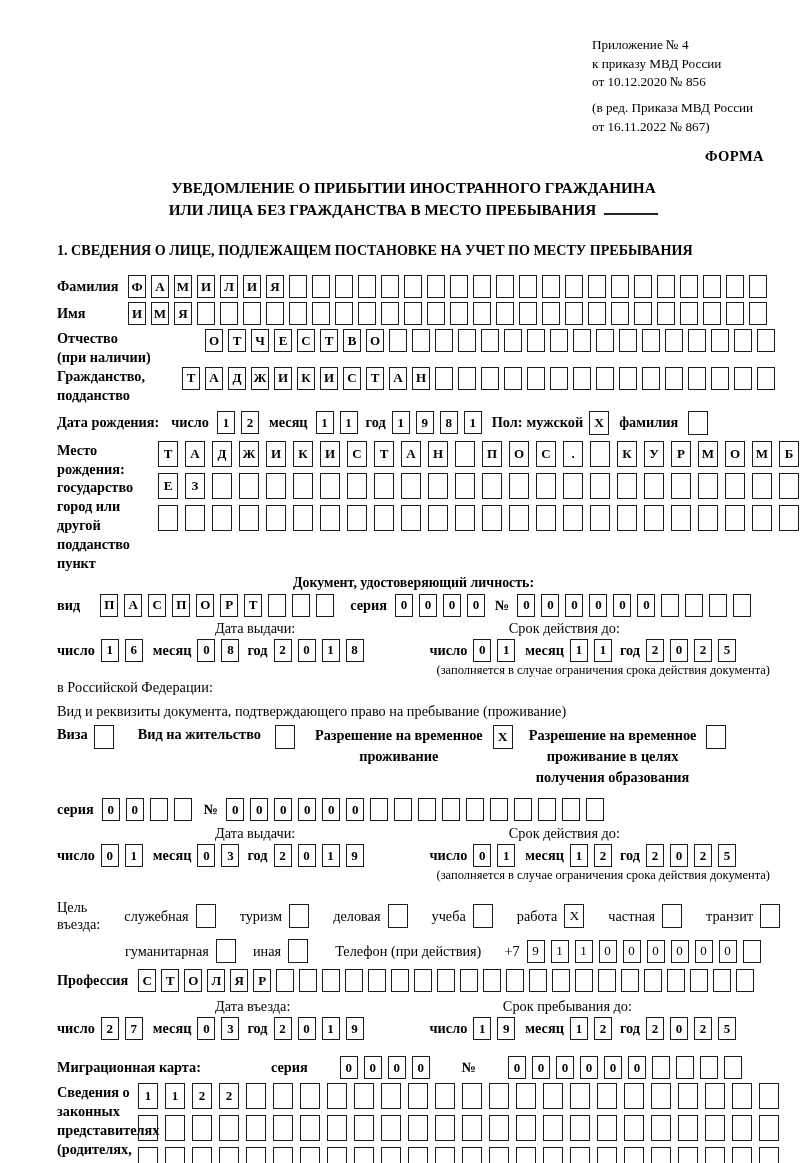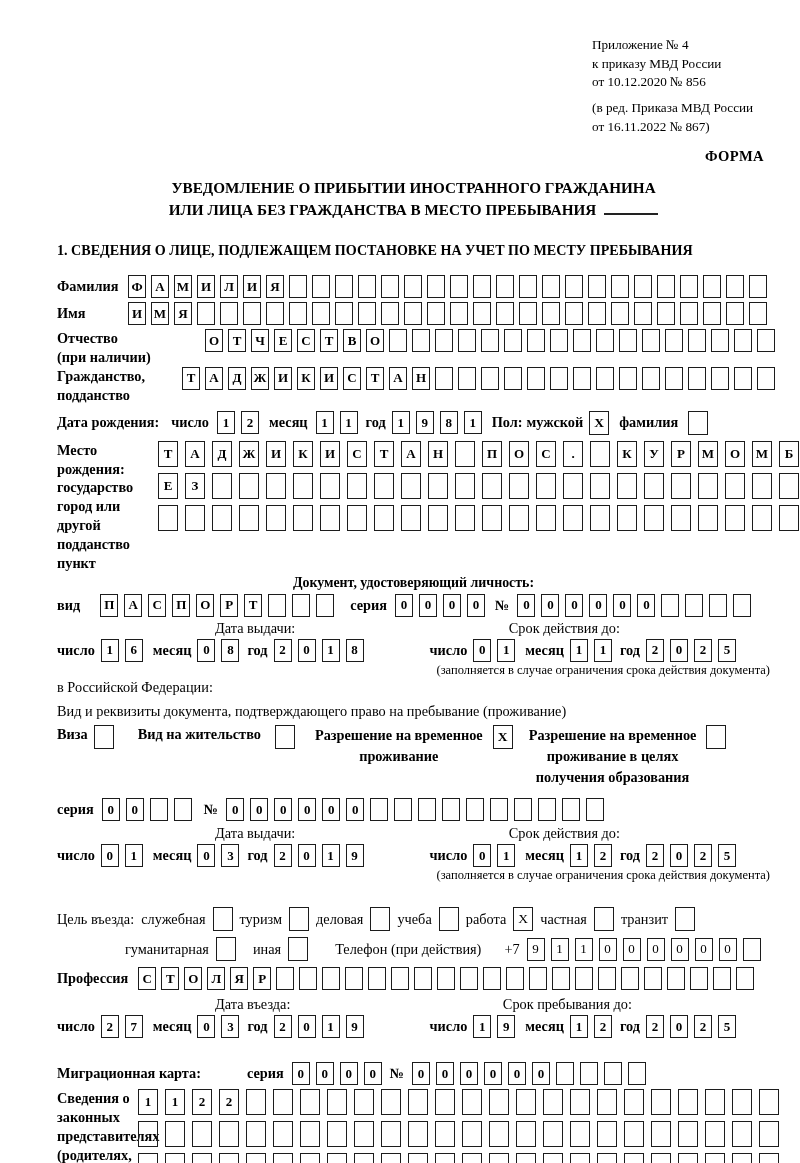--- a/index.html
+++ b/index.html
@@ -38,21 +38,21 @@
   .note{text-align:right;font-size:12.5px;margin-top:1px;}
   .intro{font-size:14.3px;line-height:1.3;}
   .opt{display:flex;align-items:flex-start;}
   .optlines{text-align:center;font-size:14.3px;line-height:1.48;}
   .pair{display:inline-flex;align-items:center;gap:7px;}
   .prow{display:flex;align-items:center;gap:7px;font-size:14.3px;}
   .fnote{font-size:12.8px;margin-top:8px;margin-left:16px;white-space:nowrap;}
   .ml4{margin-left:4px;}.ml6{margin-left:6px;}.ml8{margin-left:8px;}.ml10{margin-left:10px;}
   .ml12{margin-left:12px;}.ml14{margin-left:14px;}.ml16{margin-left:16px;}
   .ml20{margin-left:20px;}.ml24{margin-left:24px;}.ml46{margin-left:46px;}.ml66{margin-left:66px;}.ml68{margin-left:68px;}.mt2{margin-top:2px;}.mt3{margin-top:3px;}.mt4{margin-top:4px;}
-  .mt6{margin-top:6px;}.mt8{margin-top:24px;}.mt10{margin-top:10px;}
+  .mt6{margin-top:6px;}.mt8{margin-top:16px;gap:24px;}.mt10{margin-top:10px;}
   .mt16{margin-top:16px;}
 </style>
 </head>
 <body>
 
 <div class="page">
 
   <div class="appendix">
     <div>Приложение № 4</div>
     <div>к приказу МВД России</div>

